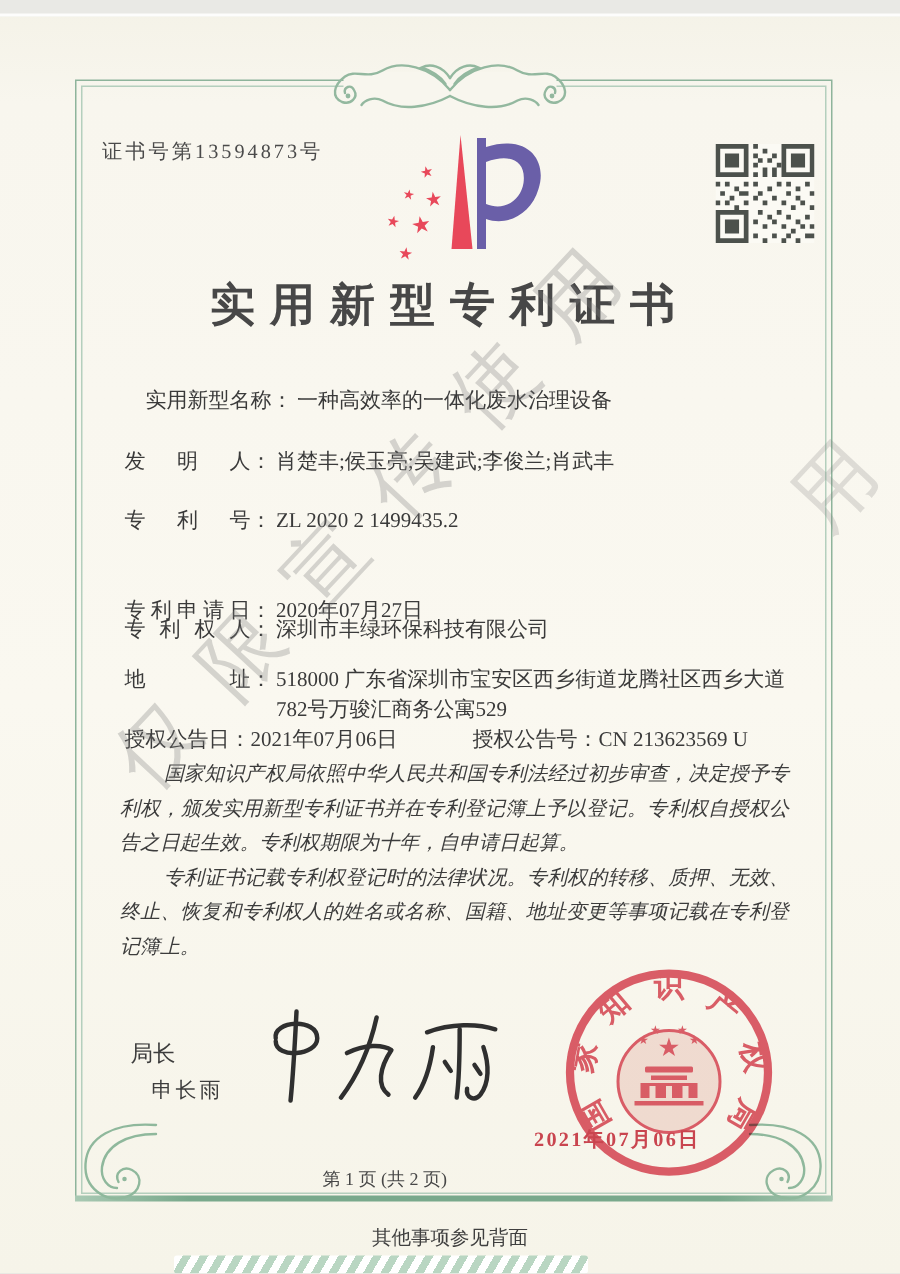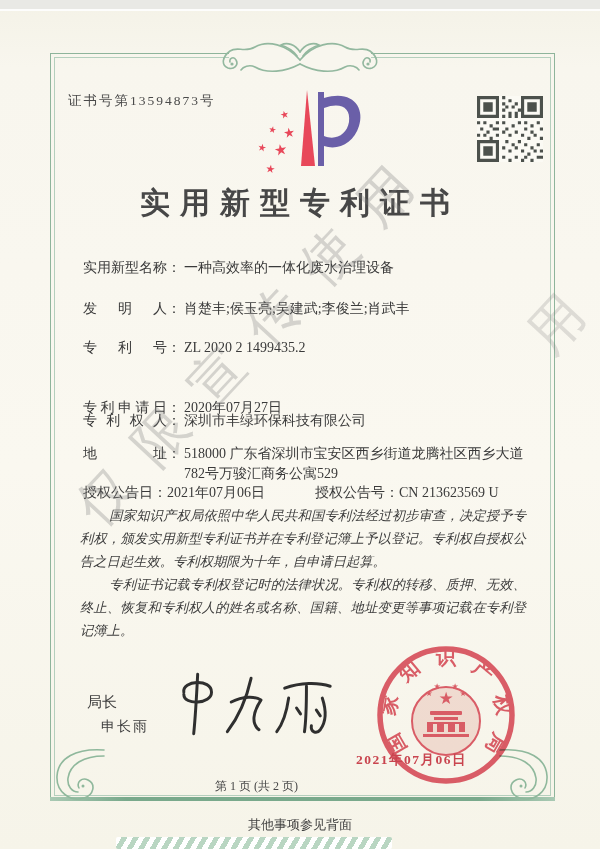--- a/index.html
+++ b/index.html
@@ -103,21 +103,21 @@
   </svg>
 
   <svg id="qr" class="abs" viewBox="0 0 63 63">
     <rect x="0" y="0" width="63" height="63" fill="#fbfaf4"></rect>
     <path fill="#4c514c" fill-rule="evenodd" d="M0,0h21v21H0z M3,3h15v15H3z M6,6h9v9H6z M42,0h21v21H42z M45,3h15v15H45z M48,6h9v9H48z M0,42h21v21H0z M3,45h15v15H3z M6,48h9v9H6z"></path>
     <path fill="#4c514c" d="M24,0h3v3h-3z M30,3h3v3h-3z M24,6h3v3h-3z M36,6h3v3h-3z M27,9h3v3h-3z M33,9h3v3h-3z M24,12h3v3h-3z M39,12h3v3h-3z M30,15h3v3h-3z M36,15h3v3h-3z M24,18h3v3h-3z M30,18h3v3h-3z M36,18h3v3h-3z M18,24h3v3h-3z M18,30h3v3h-3z M18,36h3v3h-3z M0,24h3v3h-3z M6,24h3v3h-3z M12,27h3v3h-3z M3,30h3v3h-3z M15,30h3v3h-3z M9,33h3v3h-3z M0,36h3v3h-3z M6,36h3v3h-3z M12,39h3v3h-3z M24,24h3v3h-3z M39,24h3v3h-3z M45,24h3v3h-3z M57,24h3v3h-3z M33,27h3v3h-3z M51,27h3v3h-3z M27,30h3v3h-3z M45,30h3v3h-3z M60,30h3v3h-3z M24,33h3v3h-3z M36,33h3v3h-3z M51,33h3v3h-3z M30,36h3v3h-3z M42,36h3v3h-3z M54,36h3v3h-3z M48,39h3v3h-3z M60,39h3v3h-3z M27,42h3v3h-3z M39,42h3v3h-3z M33,45h3v3h-3z M45,45h3v3h-3z M57,45h3v3h-3z M24,48h3v3h-3z M36,48h3v3h-3z M51,48h3v3h-3z M30,51h3v3h-3z M42,51h3v3h-3z M54,51h3v3h-3z M60,51h3v3h-3z M48,54h3v3h-3z M24,57h3v3h-3z M36,57h3v3h-3z M45,57h3v3h-3z M57,57h3v3h-3z M30,60h3v3h-3z M42,60h3v3h-3z M51,60h3v3h-3z M60,57h3v3h-3z"></path>
   </svg>
 
   <div id="title" class="abs">实用新型专利证书</div>
 
-  <div class="abs field-row" style="top:258px;">
+  <div class="abs field-row" style="top:258px;margin-left:14px;">
     <span class="flabel">实用新型名称</span>
       <span class="fcolon">：</span>
     <span class="fvalue">一种高效率的一体化废水治理设备</span>
   </div>
   <div class="abs field-row" style="top:299px;">
     <span class="flabel">发明人</span>
       <span class="fcolon">：</span>
     <span class="fvalue">肖楚丰;侯玉亮;吴建武;李俊兰;肖武丰</span>
   </div>
   <div class="abs field-row" style="top:338px;">

